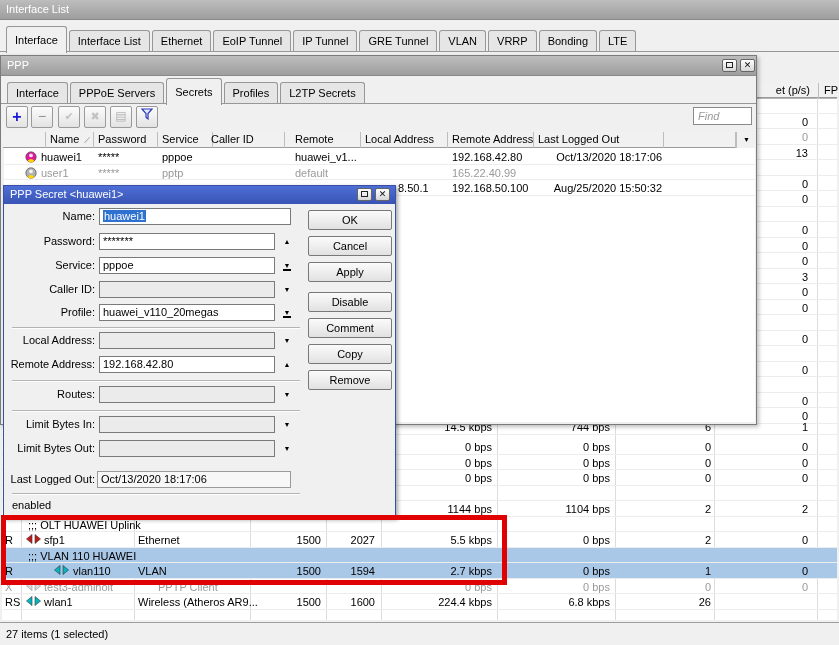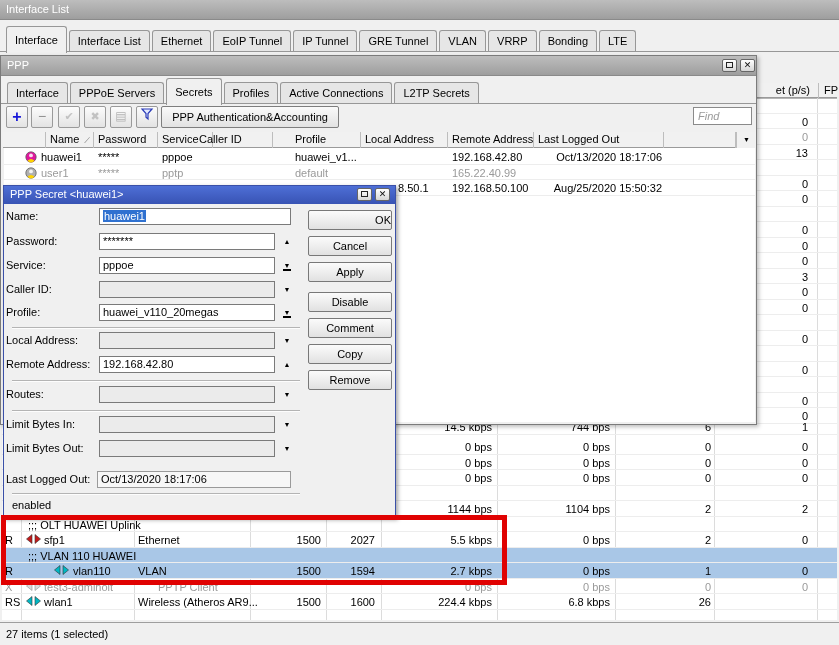--- a/index.html
+++ b/index.html
@@ -28,21 +28,21 @@
   .hdrbar{position:absolute;background:#f1f1f1;border-bottom:1px solid #9a9a9a;}
   .hcell{position:absolute;top:0;height:15px;line-height:15px;padding-left:4px;border-right:1px solid #bdbdbd;
          white-space:nowrap;overflow:hidden;}
   .listwhite{position:absolute;background:#fff;border-top:1px solid #b5b5b5;}
   .vline{position:absolute;width:1px;background:#dcdcdc;}
   .row{position:absolute;border-bottom:1px solid #ededed;white-space:nowrap;}
   .cell{position:absolute;top:1px;line-height:14px;white-space:nowrap;}
   .cr{text-align:right;}
   .dim{color:#9a9a9a;}
   .dlg{position:absolute;background:#f0f0f0;border:1px solid #3a50a8;box-shadow:2px 2px 4px rgba(0,0,0,.35);}
-  .flabel{position:absolute;left:2px;width:89px;line-height:17px;}
+  .flabel{position:absolute;left:2px;width:89px;text-align:right;line-height:17px;}
   .finput{position:absolute;background:#fff;border:1px solid #7a7a7a;height:17px;padding:1px 3px;line-height:13px;overflow:hidden;}
   .finput.disabled{background:#ebebeb;}
   .fglyph{position:absolute;width:14px;height:17px;text-align:center;font-size:7px;line-height:17px;color:#000;}
   .dlgbtn{position:absolute;left:304px;width:84px;height:20px;background:linear-gradient(#fbfbfb,#e1e1e1);
           border:1px solid #787878;border-radius:2px;text-align:center;line-height:18px;}
   .sep{position:absolute;left:8px;width:288px;height:2px;border-top:1px solid #b4b4b4;border-bottom:1px solid #fdfdfd;}
   .statusbar{position:absolute;left:0;right:0;top:622px;height:23px;background:#f0f0f0;border-top:1px solid #9e9e9e;padding:5px 0 0 6px;}
   .ifico,.usrico{position:absolute;top:2px;}
 </style>
 </head>
@@ -243,45 +243,43 @@
       <div class="winbtn" style="left:721px;">
           <div class="sq"></div>
         </div>
       <div class="winbtn" style="left:739px;"><span>✕</span></div>
     </div>
     <div id="ppp-tabs" class="tabstrip" style="left:6px;top:21px;height:27px;">
         <div class="tab">Interface</div>
         <div class="tab">PPPoE Servers</div>
         <div class="tab active">Secrets</div>
         <div class="tab">Profiles</div>
-        <div class="tab">Active Connections</div>
         <div class="tab">L2TP Secrets</div>
       </div>
     <div class="tabline" style="left:0;top:47px;width:755px;"></div>
 
     <div id="ppp-toolbar" class="abs" style="left:0;top:0;">
         <div class="tbtn" style="left: 5px; top: 50px;"><span style="color: rgb(22, 22, 216); font-size: 16px; font-weight: bold;">+</span></div>
         <div class="tbtn" style="left: 30px; top: 50px;"><span style="color: rgb(143, 143, 143); font-size: 14px; font-weight: normal;">−</span></div>
         <div class="tbtn" style="left: 57px; top: 50px;"><span style="color: rgb(194, 194, 194); font-size: 11px; font-weight: normal;">✔</span></div>
         <div class="tbtn" style="left: 83px; top: 50px;"><span style="color: rgb(194, 194, 194); font-size: 11px; font-weight: normal;">✖</span></div>
         <div class="tbtn" style="left: 109px; top: 50px;"><span style="color: rgb(180, 180, 180); font-size: 12px; font-weight: normal;">▤</span></div>
         <div class="tbtn" style="left: 135px; top: 50px;"><span><svg width="14" height="14" viewBox="0 0 14 14">
               <path d="M2 2 h10 l-4 4.5 v5.5 l-2 -1.8 v-3.7 z" fill="#e4ebff" stroke="#2a3bb8" stroke-width="1.2"></path>
             </svg></span></div>
       </div>
-    <div class="pushbtn" style="left:160px;top:50px;width:178px;height:22px;line-height:20px;">PPP Authentication&amp;Accounting</div>
     <input class="find" style="left: 692px; top: 51px; width: 59px; height: 18px;" placeholder="Find">
 
     <div id="ppp-header" class="hdrbar" style="left:2px;top:76px;width:753px;height:16px;">
         <div class="hcell" style="left: 1px; width: 42px; height: 16px;"></div>
         <div class="hcell" style="left: 43px; width: 48px; height: 16px;">Name<span style="font-size: 8px; color: rgb(102, 102, 102); margin-left: 5px;">⟋</span></div>
         <div class="hcell" style="left: 91px; width: 64px; height: 16px;">Password</div>
         <div class="hcell" style="left: 155px; width: 55px; height: 16px;">Service</div>
-        <div class="hcell" style="left: 192px; width: 78px; height: 16px;">Caller ID</div>
-        <div class="hcell" style="left: 288px; width: 70px; height: 16px;">Profile</div>
+        <div class="hcell" style="left: 204px; width: 78px; height: 16px;">Caller ID</div>
+        <div class="hcell" style="left: 288px; width: 70px; height: 16px;">Remote</div>
         <div class="hcell" style="left: 358px; width: 87px; height: 16px;">Local Address</div>
         <div class="hcell" style="left: 445px; width: 86px; height: 16px;">Remote Address</div>
         <div class="hcell" style="left: 531px; width: 130px; height: 16px;">Last Logged Out</div>
         <div class="hcell" style="left: 661px; width: 72px; height: 16px;"></div>
         <div style="position: absolute; left: 733px; top: 0px; width: 20px; height: 16px; background: rgb(241, 241, 241); border-left: 1px solid rgb(189, 189, 189); text-align: center; font-size: 7px; line-height: 16px;"><span>▼</span></div>
       </div>
     <div class="listwhite" style="left:3px;top:92px;width:751px;height:274px;border-top:none;"></div>
     <div id="ppp-rows" class="abs" style="left:0;top:0;">
         <div class="row" style="left: 3px; top: 93px; width: 751px; height: 15.5px;">
           <span class="usrico" style="left: 21px;"><svg width="12" height="12" viewBox="0 0 12 12">
@@ -358,21 +356,21 @@
         <div class="finput disabled" style="left: 95px; top: 200px; width: 176px;"></div>
         <div class="fglyph" style="left: 276px; top: 200px;">▼</div>
         <div class="flabel" style="top: 230px;">Limit Bytes In:</div>
         <div class="finput disabled" style="left: 95px; top: 230px; width: 176px;"></div>
         <div class="fglyph" style="left: 276px; top: 230px;">▼</div>
         <div class="flabel" style="top: 254px;">Limit Bytes Out:</div>
         <div class="finput disabled" style="left: 95px; top: 254px; width: 176px;"></div>
         <div class="fglyph" style="left: 276px; top: 254px;">▼</div>
         <div class="flabel" style="top: 285px;">Last Logged Out:</div>
         <div class="finput" style="left: 93px; top: 285px; width: 194px; background: rgb(247, 247, 247); border-color: rgb(154, 154, 154);">Oct/13/2020 18:17:06</div>
-        <div class="dlgbtn" style="top: 24px; text-align: right;">OK</div>
+        <div class="dlgbtn" style="top: 24px;">OK</div>
         <div class="dlgbtn" style="top: 50px;">Cancel</div>
         <div class="dlgbtn" style="top: 76px;">Apply</div>
         <div class="dlgbtn" style="top: 106px;">Disable</div>
         <div class="dlgbtn" style="top: 132px;">Comment</div>
         <div class="dlgbtn" style="top: 158px;">Copy</div>
         <div class="dlgbtn" style="top: 184px;">Remove</div>
       </div>
     <div class="sep" style="top:307px;"></div>
     <span class="abs" style="left:8px;top:313px;">enabled</span>
   </div>

